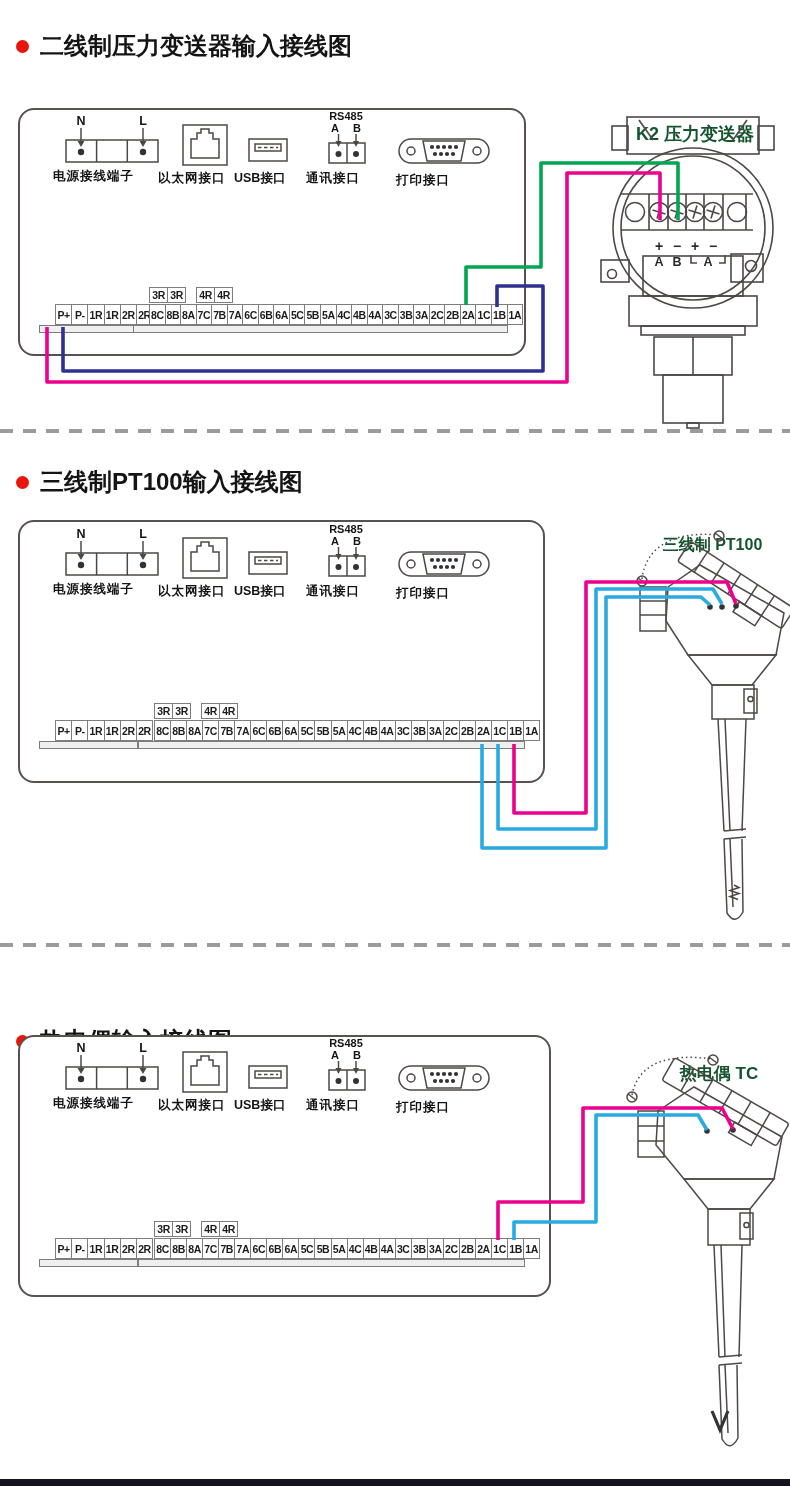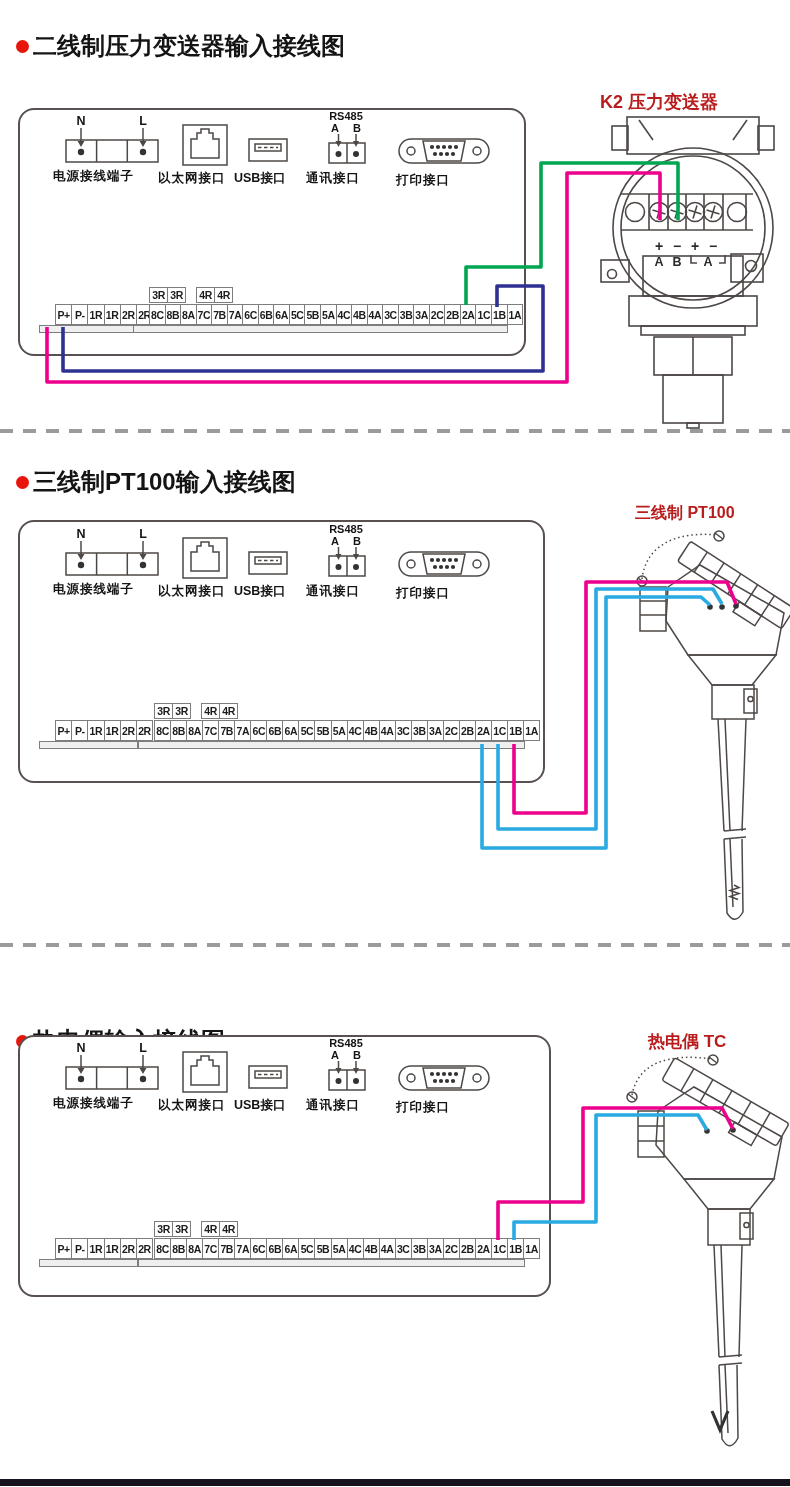--- a/index.html
+++ b/index.html
@@ -1,34 +1,34 @@
 <!DOCTYPE html>
 <html><head>
 <meta charset="utf-8">
 <style>
   html,body{margin:0;padding:0;background:#fff;}
   body{width:790px;height:1487px;position:relative;font-family:"Liberation Sans","DejaVu Sans",sans-serif;}
   .panel{position:absolute;border:2px solid #58514f;border-radius:16px;background:#fff;}
-  .sec-title{position:absolute;display:flex;align-items:center;gap:4px;font-size:24px;font-weight:600;color:#141414;white-space:nowrap;}
+  .sec-title{position:absolute;display:flex;align-items:center;gap:11px;font-size:24px;font-weight:600;color:#141414;white-space:nowrap;}
   .bullet{width:13px;height:13px;border-radius:50%;flex:none;}
   .divider{position:absolute;left:0;width:790px;height:4px;background:repeating-linear-gradient(90deg,#9b9b9b 0 13px,transparent 13px 23px);}
   .bottombar{position:absolute;left:0;width:790px;height:7px;background:#15121e;}
   .cellrow{position:absolute;display:flex;z-index:3;padding-left:16px;}
   .cellrow span{flex:1 1 0;min-width:0;height:19px;border:1px solid #7d7d7d;margin-left:-1px;background:#fff;
     display:flex;align-items:center;justify-content:center;font-size:10.5px;font-weight:700;color:#1c1c1c;
     letter-spacing:-0.4px;white-space:nowrap;}
   .cellrow span:first-child{margin-left:0;}
   .relay span{flex:none;width:17px;height:14px;}
   .relay span:nth-child(2){margin-right:11px;}
   .rail{position:absolute;height:6px;border:1px solid #7d7d7d;background:#efefef;z-index:2;}
   .plabel{position:absolute;font-size:12.5px;font-weight:700;color:#141414;letter-spacing:1px;white-space:nowrap;}
   .nlspan{position:absolute;width:14px;text-align:center;font-size:12.5px;font-weight:700;color:#141414;}
   .ab{position:absolute;display:flex;justify-content:center;gap:14px;font-size:11px;font-weight:700;color:#141414;}
   .rslbl{position:absolute;text-align:center;font-size:11px;font-weight:700;color:#141414;}
-  .senslbl{position:absolute;font-weight:700;color:#b91c1c;text-align:left;white-space:nowrap;}
+  .senslbl{position:absolute;font-weight:700;color:#14532d;text-align:center;white-space:nowrap;margin-top:32px;}
   svg.icon,svg.sensor,svg.wires{position:absolute;overflow:visible;}
   svg.wires{z-index:6;pointer-events:none;}
   svg.sensor{z-index:2;}
   svg text{font-family:"Liberation Sans","DejaVu Sans",sans-serif;}
 </style>
 </head>
 <body>
 
 <div class="sec-title" style="left:16px;top:30px;">
   <span class="bullet" style="background: rgb(232, 21, 12);"></span>

